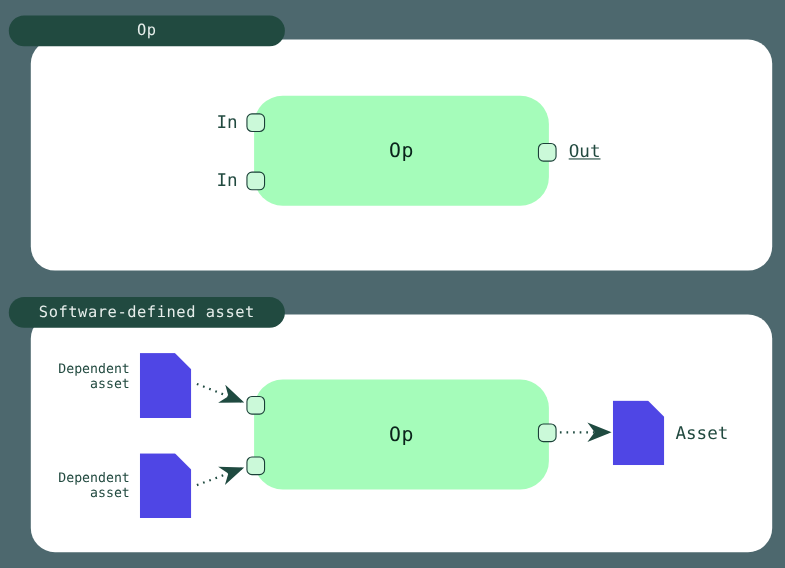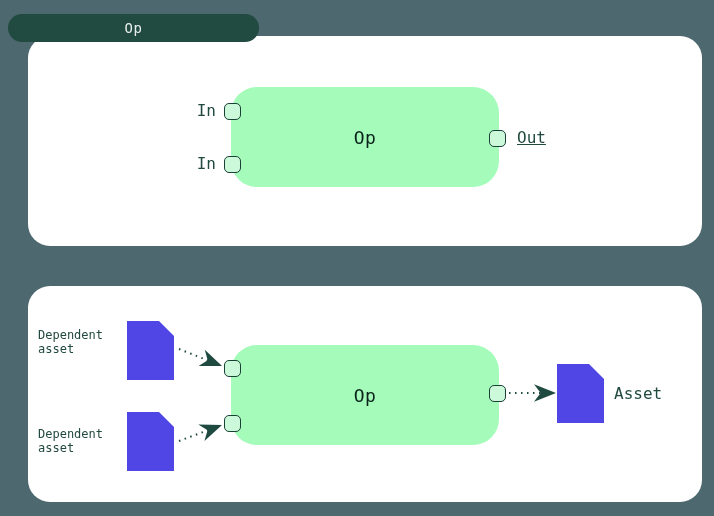--- a/index.html
+++ b/index.html
@@ -58,21 +58,21 @@
     position:absolute;z-index:2;color:var(--label-text);
     font-size:16px;line-height:14px;white-space:nowrap;
   }
   .lbl-p1-in1{left:176px;width:40px;top:104px;text-align:right;}
   .lbl-p1-in2{left:176px;width:40px;top:157px;text-align:right;}
   .lbl-p1-out{left:517px;top:131px;text-decoration:underline;}
   .lbl-asset{left:614px;top:387px;}
 
   .dep-label{
     position:absolute;left:38px;width:80px;z-index:2;
-    color:var(--label-text);font-size:12px;line-height:14px;text-align:left;
+    color:var(--label-text);font-size:12px;line-height:14px;text-align:right;
   }
   .dep-label-1{top:328px;}
   .dep-label-2{top:427px;}
 
   .asset-icon{
     position:absolute;width:47px;height:59px;z-index:2;
     background:var(--asset-fill);
     clip-path:polygon(0 0,32px 0,47px 15px,47px 59px,0 59px);
   }
   .asset-dep1{left:127px;top:321px;}
@@ -101,20 +101,23 @@
   <div class="op-node op-node-1">
     <span class="op-label">Op</span>
   </div>
   <div class="handle h-p1-in1"></div>
   <div class="handle h-p1-in2"></div>
   <div class="handle h-p1-out"></div>
   <div class="io-label lbl-p1-in1">In</div>
   <div class="io-label lbl-p1-in2">In</div>
   <div class="io-label lbl-p1-out">Out</div>
 
+  <div class="pill pill-2">
+    <span>Software-defined asset</span>
+  </div>
   <div class="panel panel-2"></div>
 
   <div class="dep-label dep-label-1">
     <div>Dependent</div>
     <div>asset</div>
   </div>
   <div class="asset-icon asset-dep1"></div>
 
   <div class="dep-label dep-label-2">
     <div>Dependent</div>

